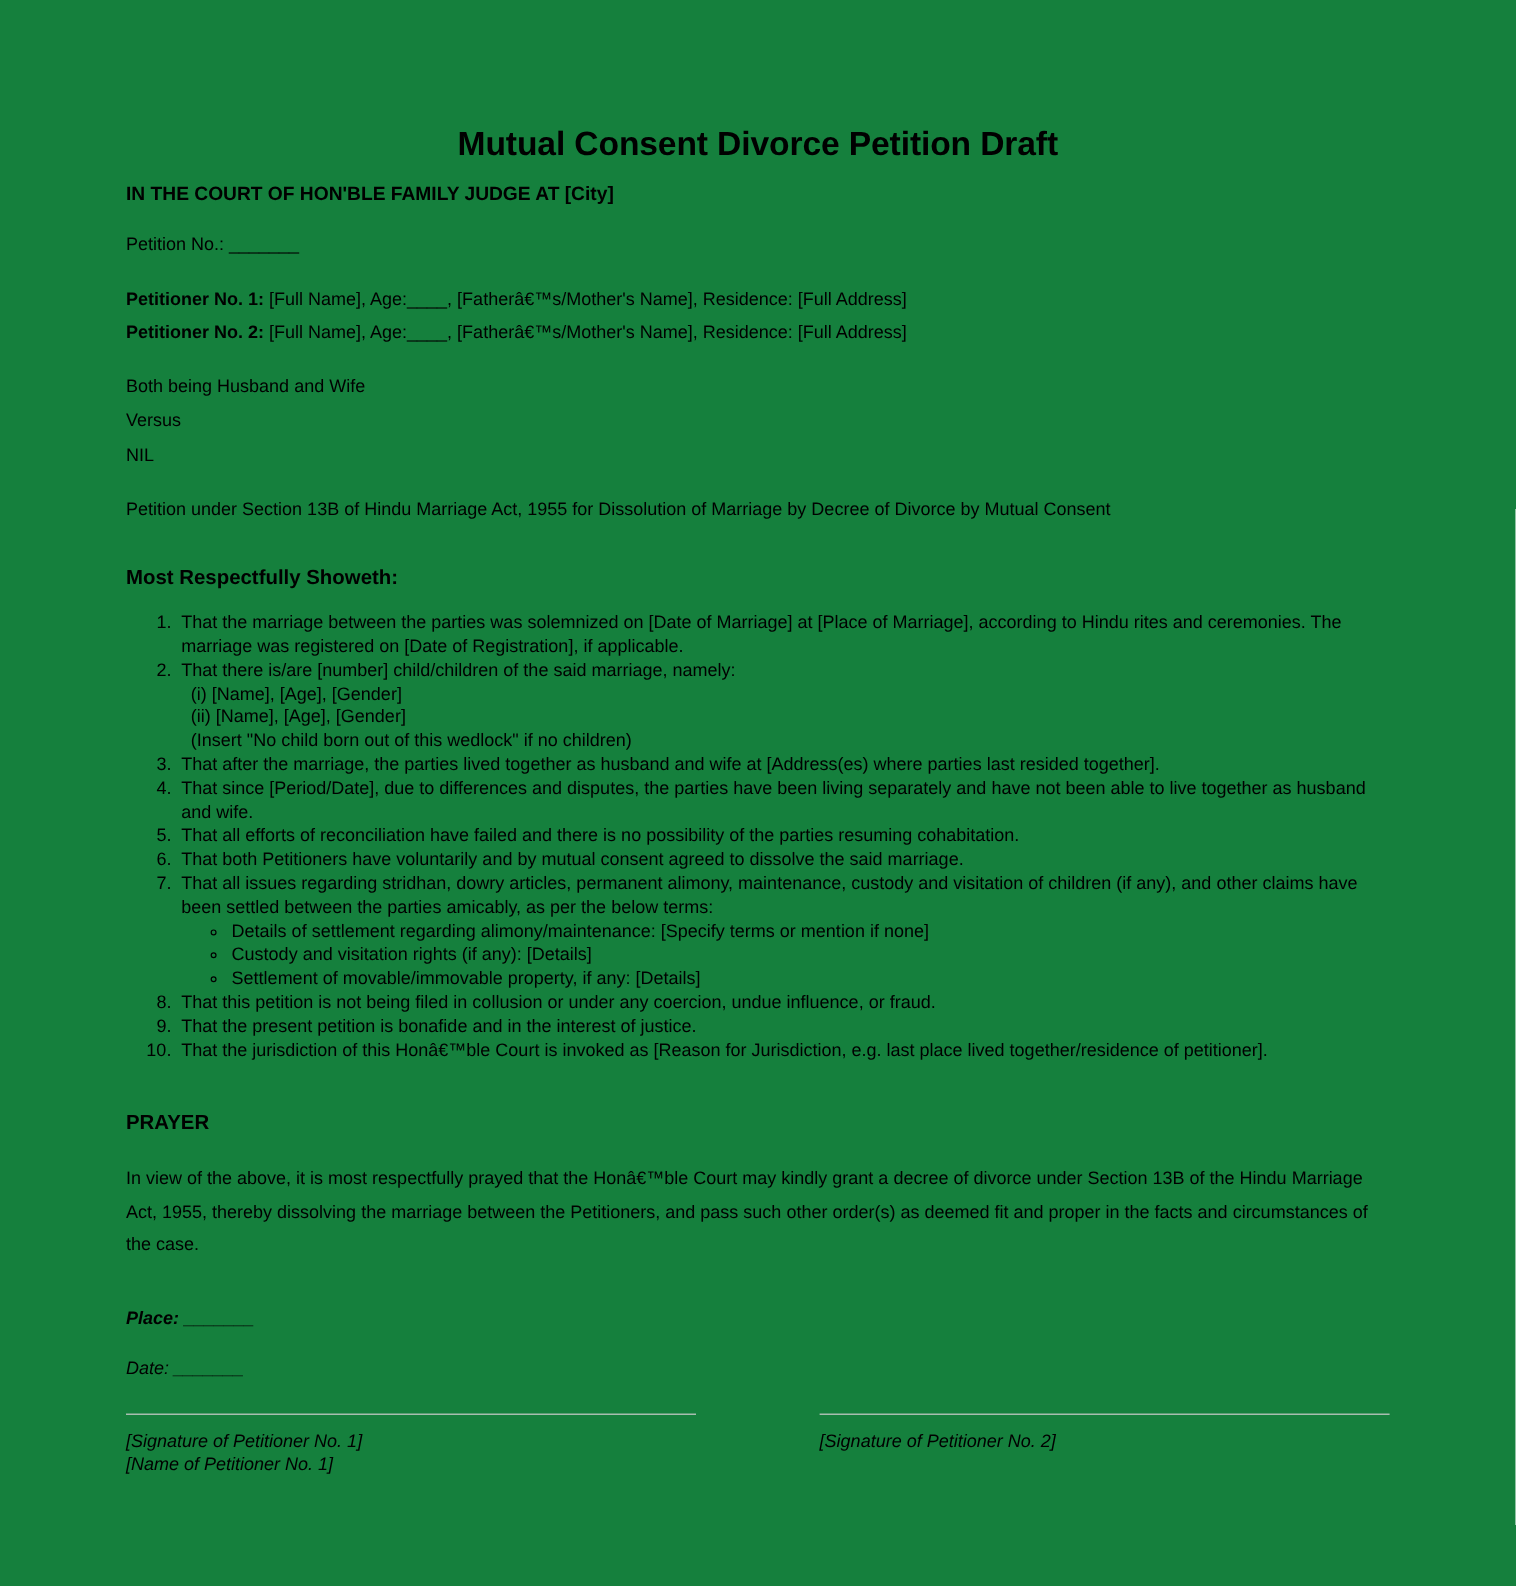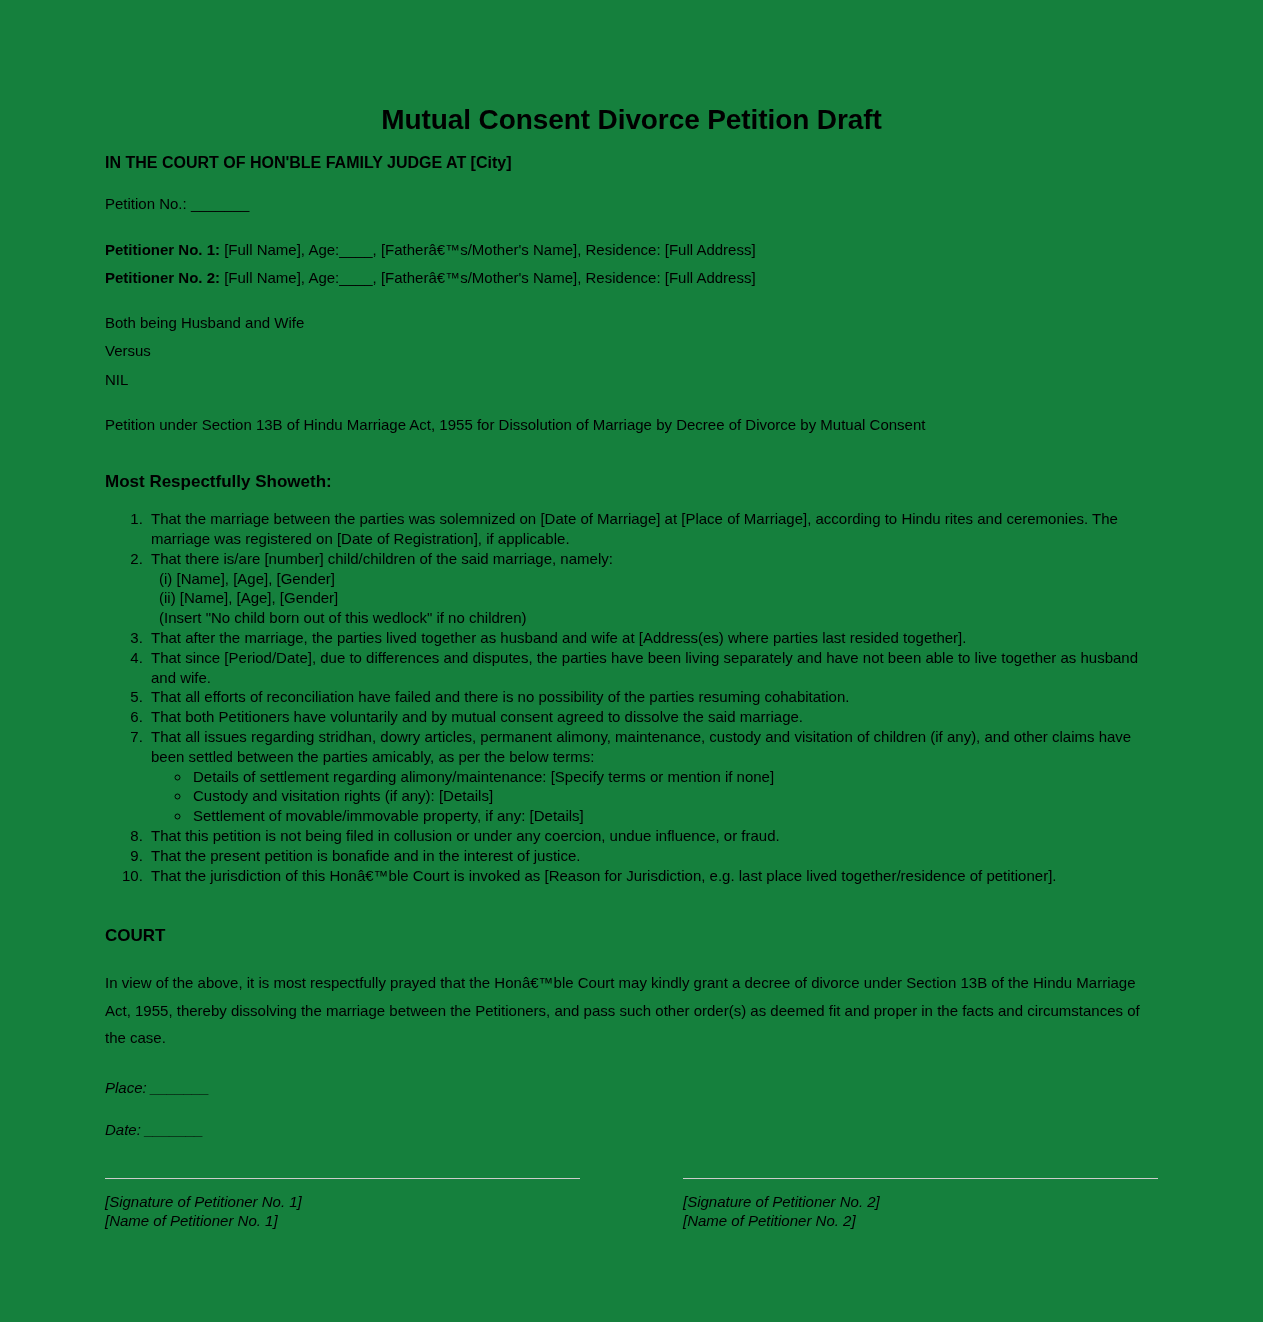--- a/index.html
+++ b/index.html
@@ -92,21 +92,21 @@
     margin: 22px 0 0 0;
     text-align: left;
   }
 
   .place-date {
     font-size: 15px;
     font-style: italic;
     line-height: 1.35;
     margin: 0;
   }
-  .place-date.first { margin-top: 27px; }
+  .place-date.first { margin-top: 38px; font-weight: bold; }
   .place-date.second { margin-top: 21px; }
 
   .sign-block {
     position: absolute;
     left: 105px;
     right: 105px;
     top: 1178px;
     display: flex;
     gap: 103px;
   }
@@ -163,32 +163,31 @@
         <li>Details of settlement regarding alimony/maintenance: [Specify terms or mention if none]</li>
         <li>Custody and visitation rights (if any): [Details]</li>
         <li>Settlement of movable/immovable property, if any: [Details]</li>
       </ul>
     </li>
     <li><span>That this petition is not being filed in collusion or under any coercion, undue influence, or fraud.</span></li>
     <li><span>That the present petition is bonafide and in the interest of justice.</span></li>
     <li><span>That the jurisdiction of this Honâ€™ble Court is invoked as [Reason for Jurisdiction, e.g. last place lived together/residence of petitioner].</span></li>
   </ol>
 
-  <h3 class="prayer-heading">COURT</h3>
+  <h3 class="prayer-heading">PRAYER</h3>
   <p class="prayer-body">In view of the above, it is most respectfully prayed that the Honâ€™ble Court may kindly grant a decree of divorce under Section 13B of the Hindu Marriage Act, 1955, thereby dissolving the marriage between the Petitioners, and pass such other order(s) as deemed fit and proper in the facts and circumstances of the case.</p>
 
   <p class="place-date first">Place: _______</p>
   <p class="place-date second">Date: _______</p>
 
   <div class="sign-block">
     <div class="sign-col">
       <div class="sign-rule"></div>
       <p class="sign-text">[Signature of Petitioner No. 1]</p>
       <p class="sign-text">[Name of Petitioner No. 1]</p>
     </div>
     <div class="sign-col">
       <div class="sign-rule"></div>
       <p class="sign-text">[Signature of Petitioner No. 2]</p>
-      <p class="sign-text">[Name of Petitioner No. 2]</p>
     </div>
   </div>
 
 </div>
 
 </body></html>

